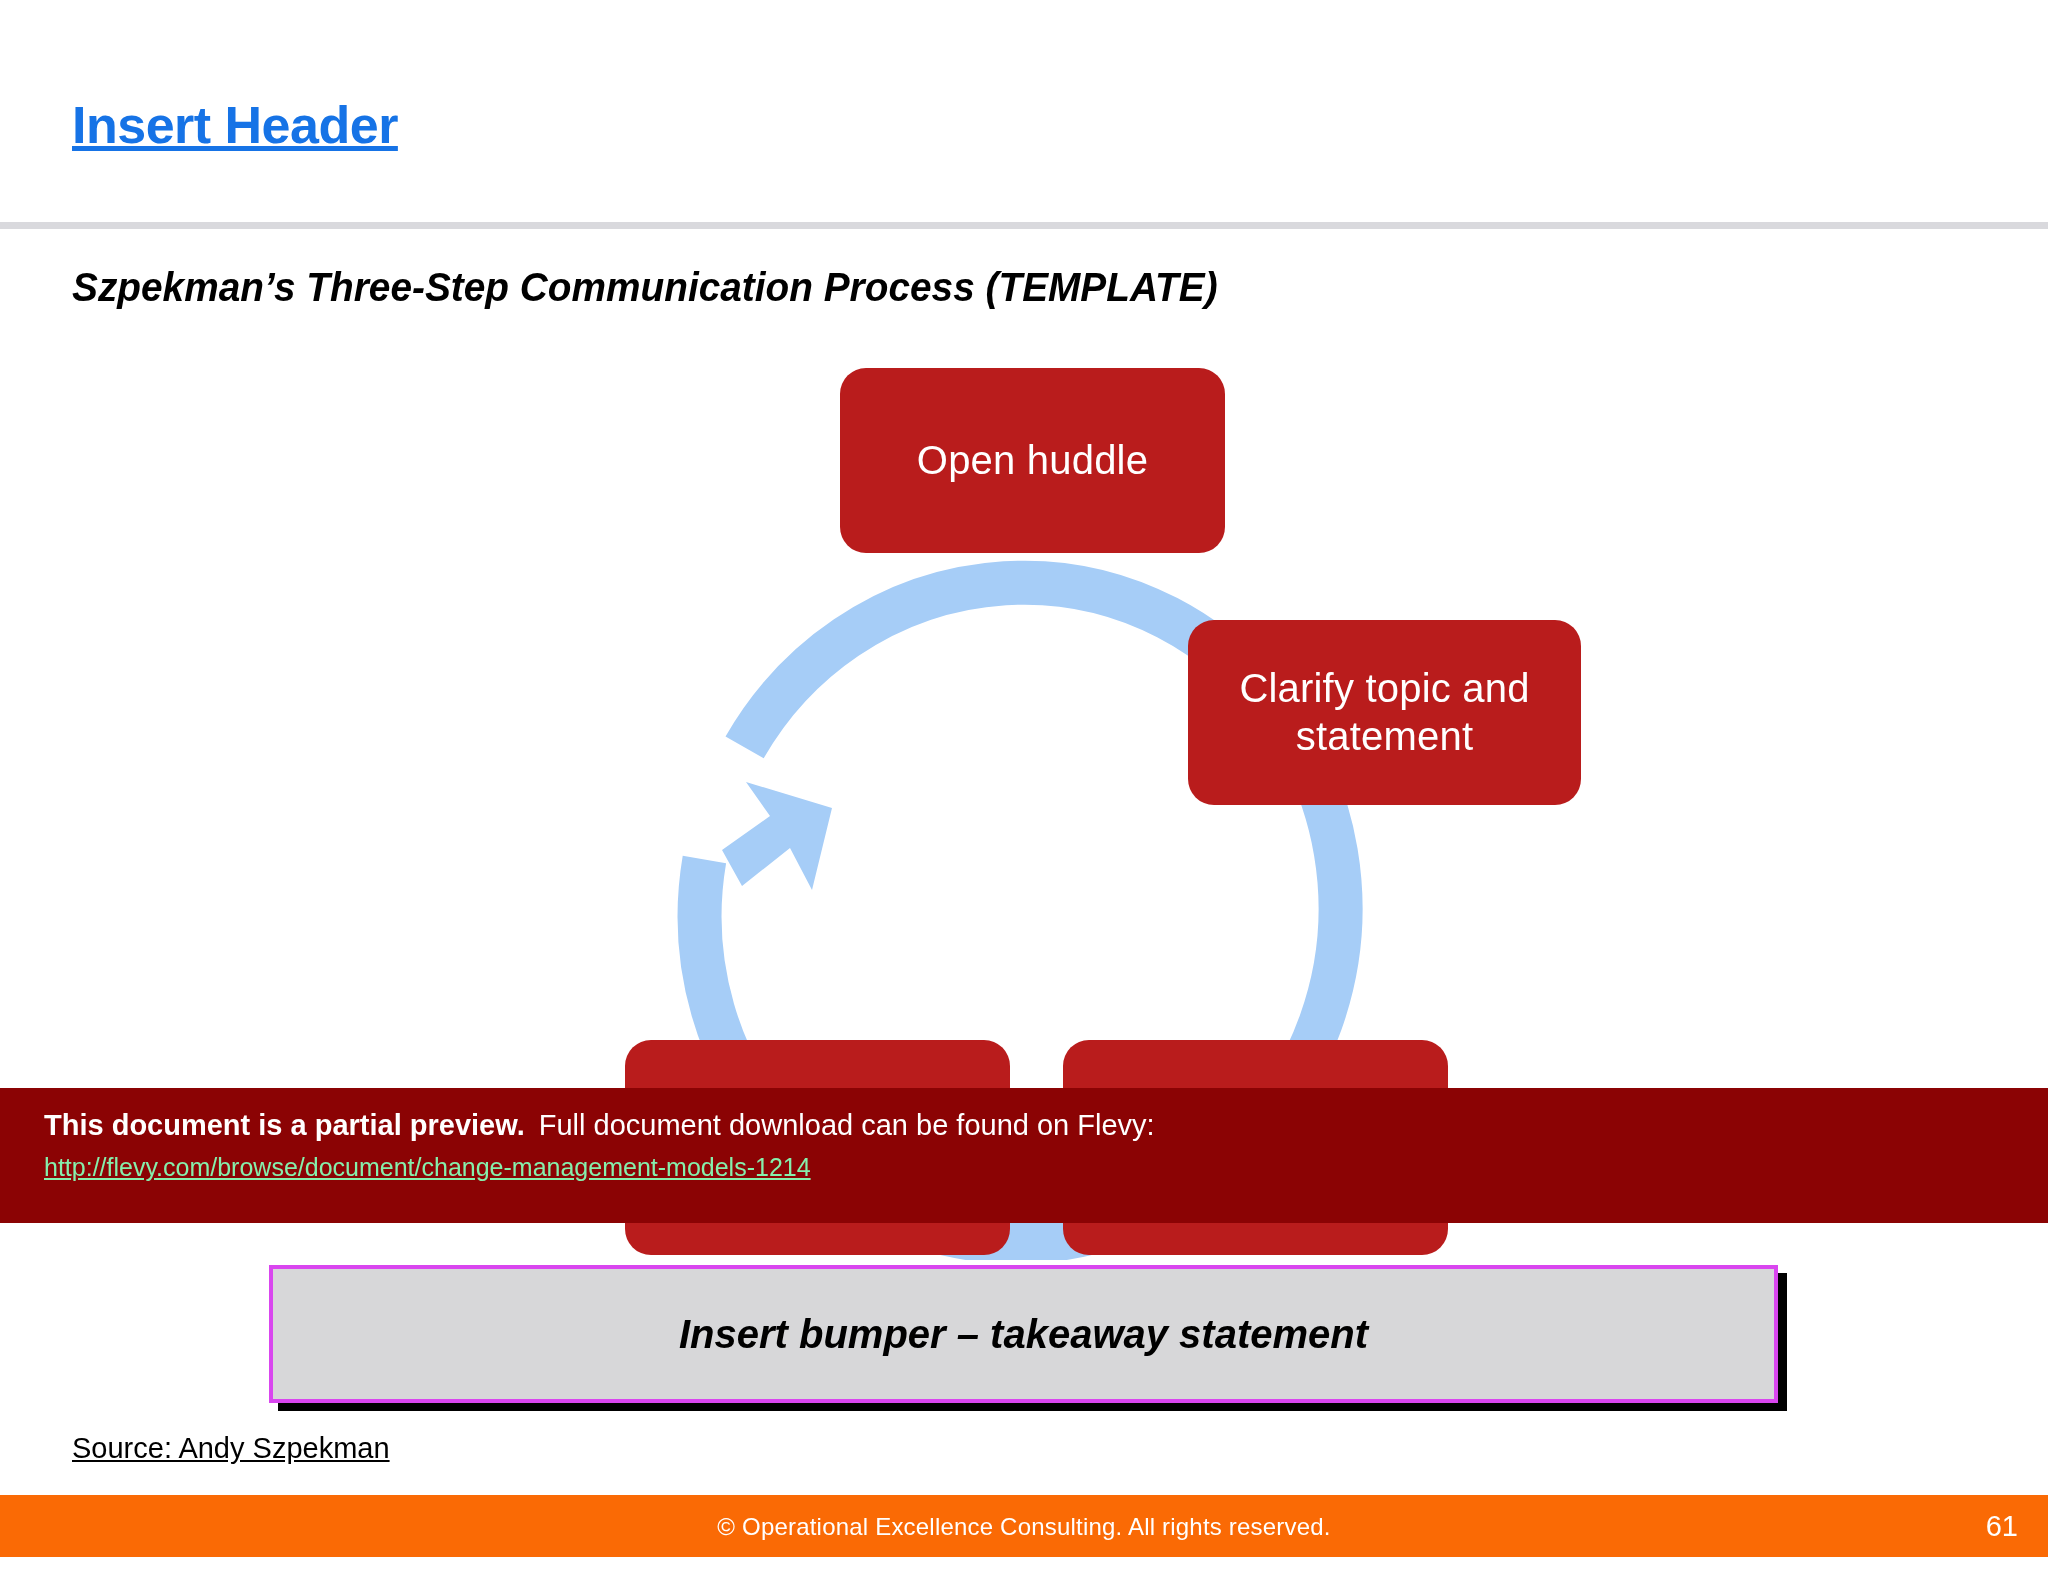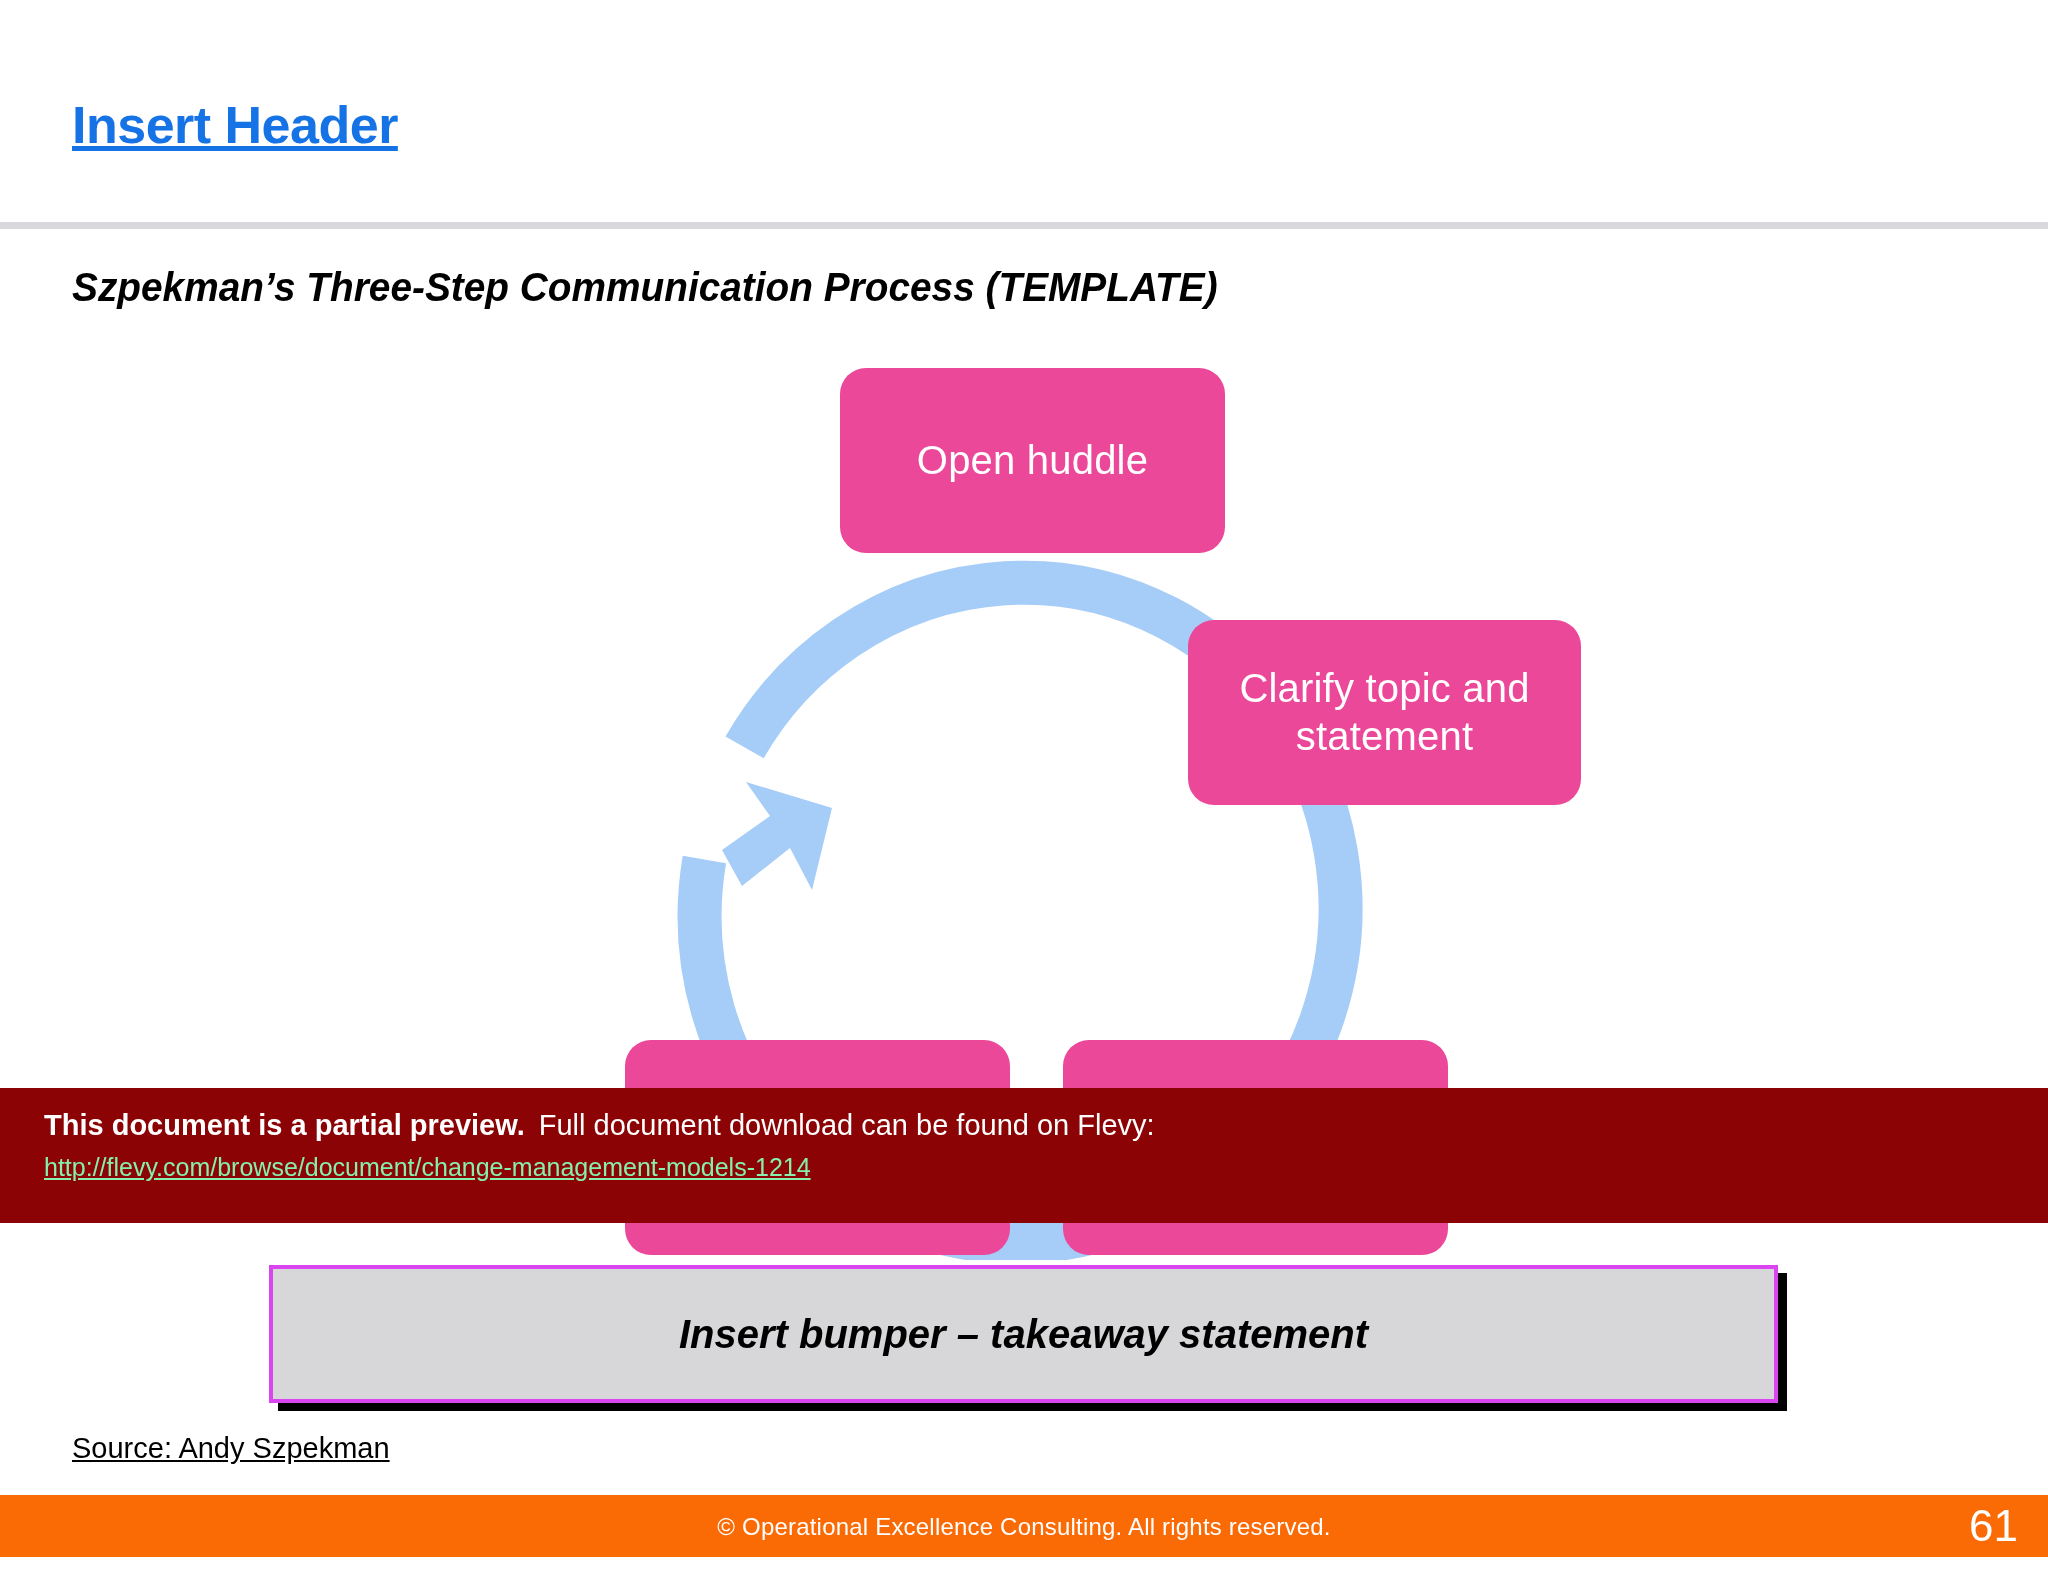--- a/index.html
+++ b/index.html
@@ -63,21 +63,21 @@
   #ring-svg {
     position: absolute;
     left: 0;
     top: 0;
     width: 2048px;
     height: 930px;
   }
 
   .node {
     position: absolute;
-    background: #ec4899;
+    background: #b91c1c;
     border-radius: 26px;
     color: #ffffff;
     display: flex;
     align-items: center;
     justify-content: center;
     text-align: center;
     font-size: 40px;
     line-height: 1.18;
     letter-spacing: 0.2px;
     padding: 6px 14px;
@@ -178,21 +178,21 @@
     color: #ffffff;
     letter-spacing: 0.2px;
   }
   .footer-page {
     position: absolute;
     right: 30px;
     top: 0;
     height: 62px;
     display: flex;
     align-items: center;
-    font-size: 44px;
+    font-size: 29px;
     color: #ffffff;
   }
 </style>
 </head>
 <body>
 
 <div id="slide">
 
   <div class="header-title">Insert Header</div>
   <div class="header-rule"></div>

